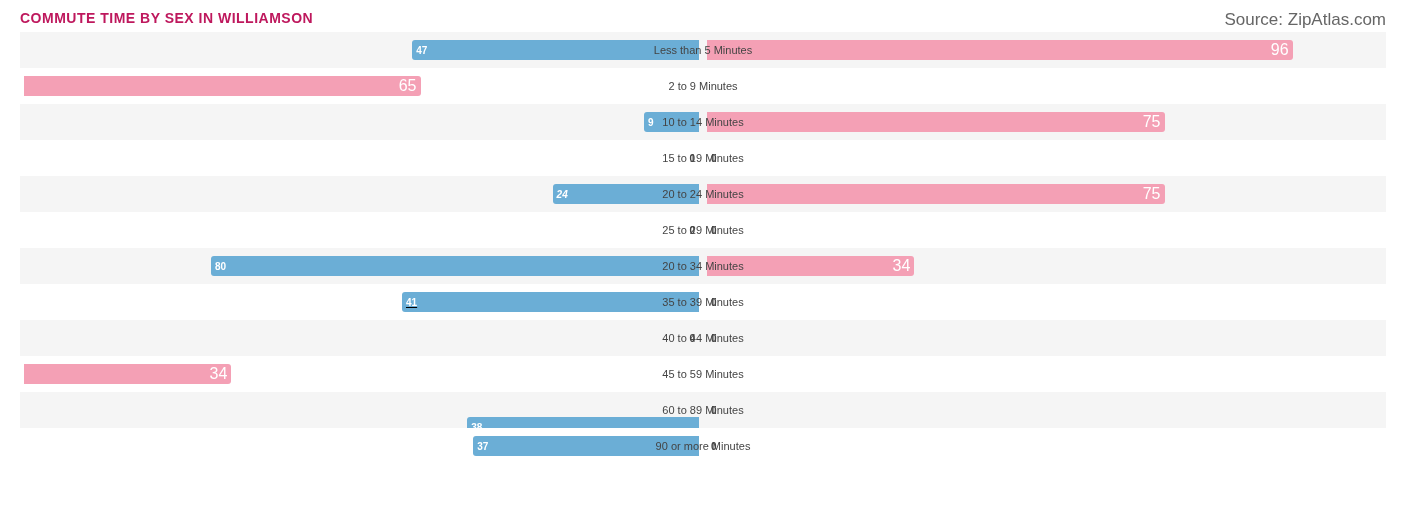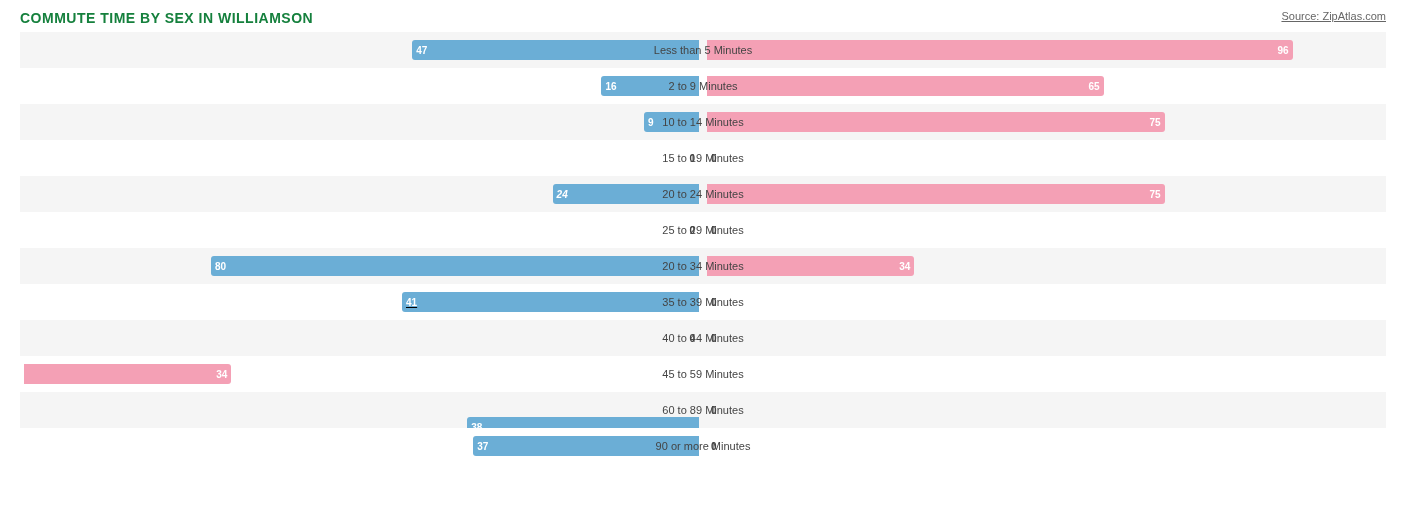--- a/index.html
+++ b/index.html
@@ -13,31 +13,30 @@
     .chart-container {
       width: 1406px;
       height: 522px;
       padding: 10px 20px 40px 20px;
       position: relative;
     }
     .chart-title {
       font-size: 14px;
       font-weight: bold;
       text-transform: uppercase;
-      color: #15803d;
+      color: #be185d;
       margin-bottom: 6px;
       letter-spacing: 0.5px;
     }
     .source {
       position: absolute;
       top: 10px;
       right: 20px;
-      font-size: 11px;
+      font-size: 17px;
       color: #666;
-      text-decoration: underline;
     }
     .chart-area {
       position: relative;
       width: 100%;
       height: calc(100% - 60px);
     }
     .row {
       display: flex;
       align-items: center;
       height: 36px;
@@ -99,23 +98,23 @@
       left: 4px;
     }
     .val-male {
       font-size: 10px;
       color: #fff;
       font-weight: bold;
       padding: 0 4px;
       white-space: nowrap;
     }
     .val-female {
-      font-size: 10px;
+      font-size: 16px;
       color: #fff;
-      font-weight: bold;
+      font-weight: normal;
       padding: 0 4px;
       white-space: nowrap;
     }
     .legend {
       display: flex;
       justify-content: center;
       align-items: center;
       gap: 20px;
       margin-top: 4px;
       font-size: 12px;
@@ -156,25 +155,20 @@
           </div>
         </div>
         <span class="label-center">Less than 5 Minutes</span>
         <div class="right-section">
           <div class="bar-female" style="width: 585.6px;">
             <span class="val-female">96</span>
           </div>
         </div>
       </div>
       <div class="row">
-        <div class="left-section">
-          <div class="bar-male" style="width: 97.6px;">
-            <span class="val-male">16</span>
-          </div>
-        </div>
         <span class="label-center">2 to 9 Minutes</span>
         <div class="right-section">
           <div class="bar-female" style="width: 396.5px;">
             <span class="val-female">65</span>
           </div>
         </div>
       </div>
       <div class="row">
         <div class="left-section">
           <div class="bar-male" style="width: 54.9px;">

